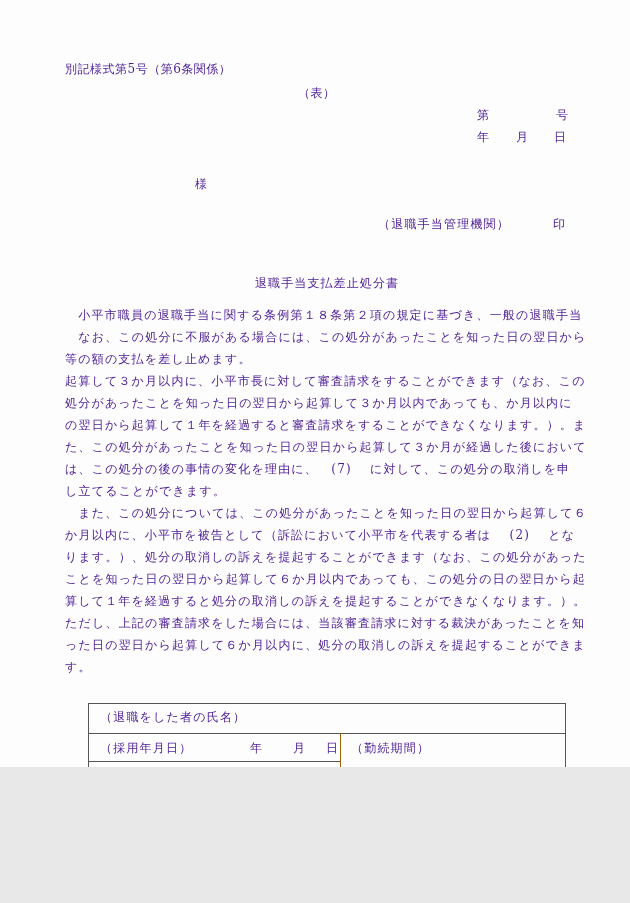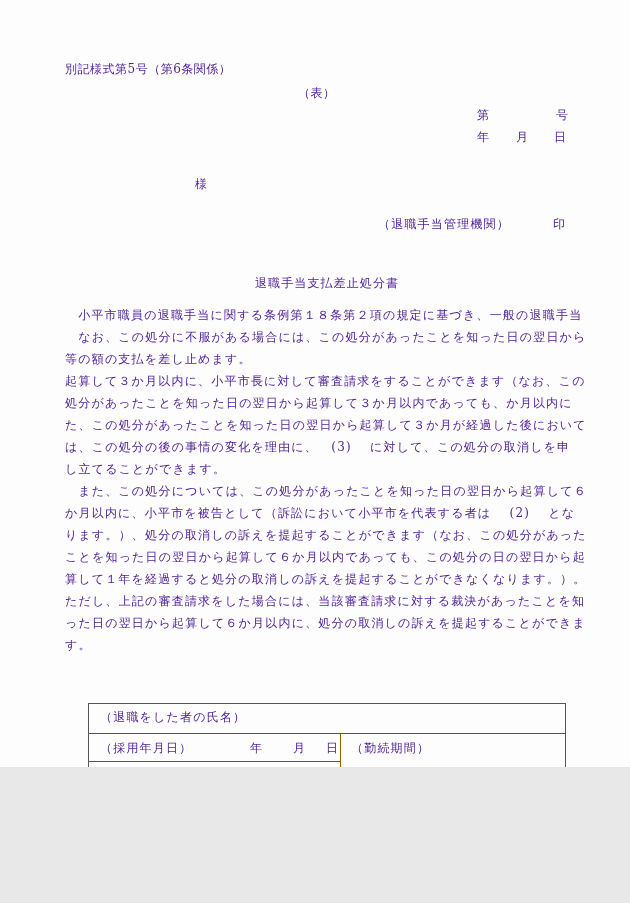--- a/index.html
+++ b/index.html
@@ -90,22 +90,23 @@
   <div class="abs seal">印</div>
 
   <div class="abs doc-title">退職手当支払差止処分書</div>
 
   <div class="body-text">
     <div class="bline">　小平市職員の退職手当に関する条例第１８条第２項の規定に基づき、一般の退職手当</div>
     <div class="bline">　なお、この処分に不服がある場合には、この処分があったことを知った日の翌日から</div>
     <div class="bline">等の額の支払を差し止めます。</div>
     <div class="bline">起算して３か月以内に、小平市長に対して審査請求をすることができます（なお、この</div>
     <div class="bline">処分があったことを知った日の翌日から起算して３か月以内であっても、か月以内に</div>
+    <div class="bline">の翌日から起算して１年を経過すると審査請求をすることができなくなります。）。ま</div>
     <div class="bline">た、この処分があったことを知った日の翌日から起算して３か月が経過した後において</div>
-    <div class="bline">は、この処分の後の事情の変化を理由に、　(3)　 に対して、この処分の取消しを申</div>
+    <div class="bline">は、この処分の後の事情の変化を理由に、　(7)　 に対して、この処分の取消しを申</div>
     <div class="bline">し立てることができます。</div>
     <div class="bline">　また、この処分については、この処分があったことを知った日の翌日から起算して６</div>
     <div class="bline">か月以内に、小平市を被告として（訴訟において小平市を代表する者は　 (2) 　とな</div>
     <div class="bline">ります。）、処分の取消しの訴えを提起することができます（なお、この処分があった</div>
     <div class="bline">ことを知った日の翌日から起算して６か月以内であっても、この処分の日の翌日から起</div>
     <div class="bline">算して１年を経過すると処分の取消しの訴えを提起することができなくなります。）。</div>
     <div class="bline">ただし、上記の審査請求をした場合には、当該審査請求に対する裁決があったことを知</div>
     <div class="bline">った日の翌日から起算して６か月以内に、処分の取消しの訴えを提起することができま</div>
     <div class="bline">す。</div>
   </div>

